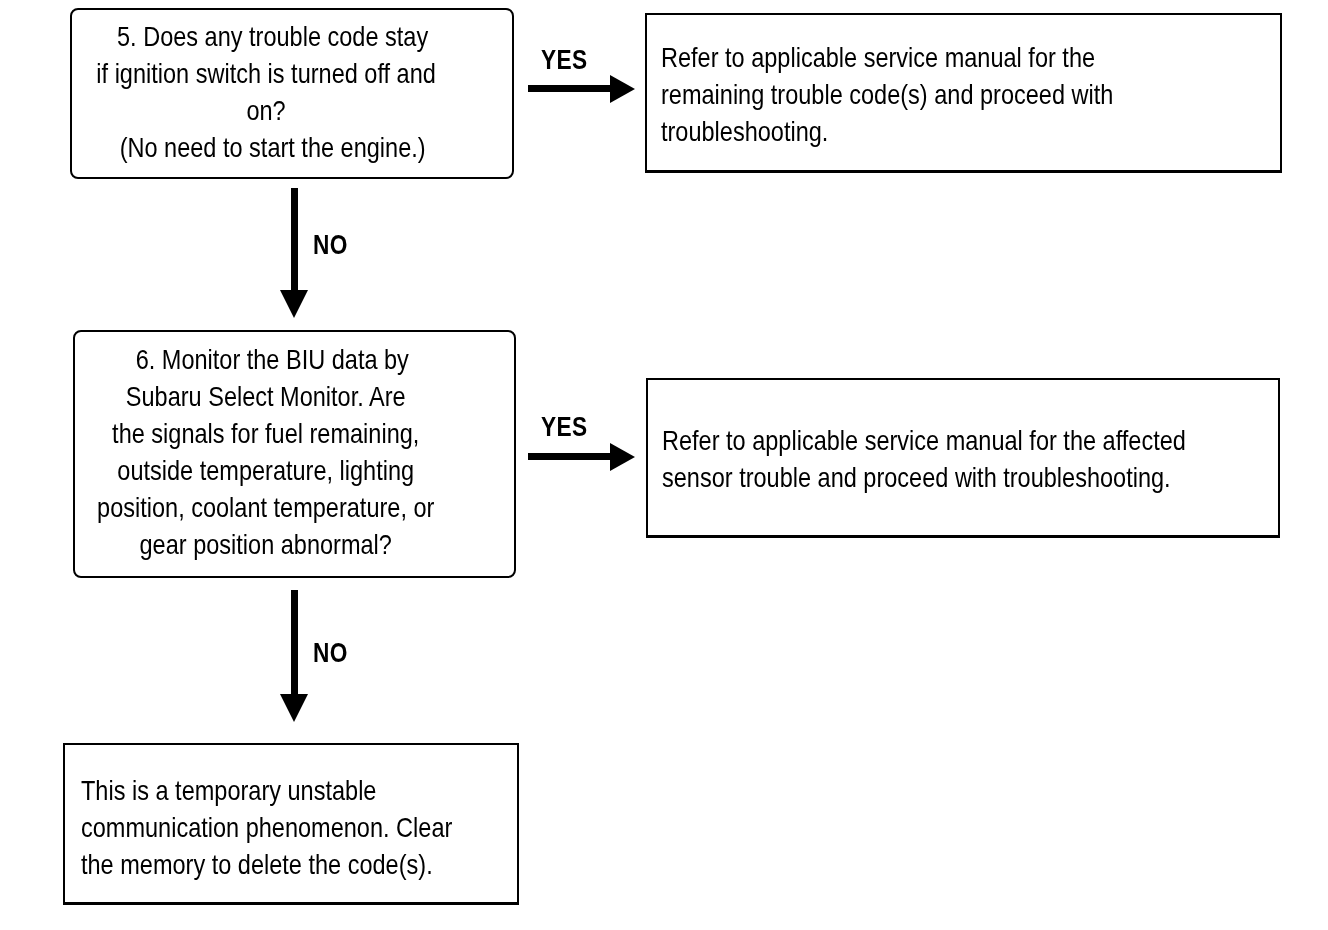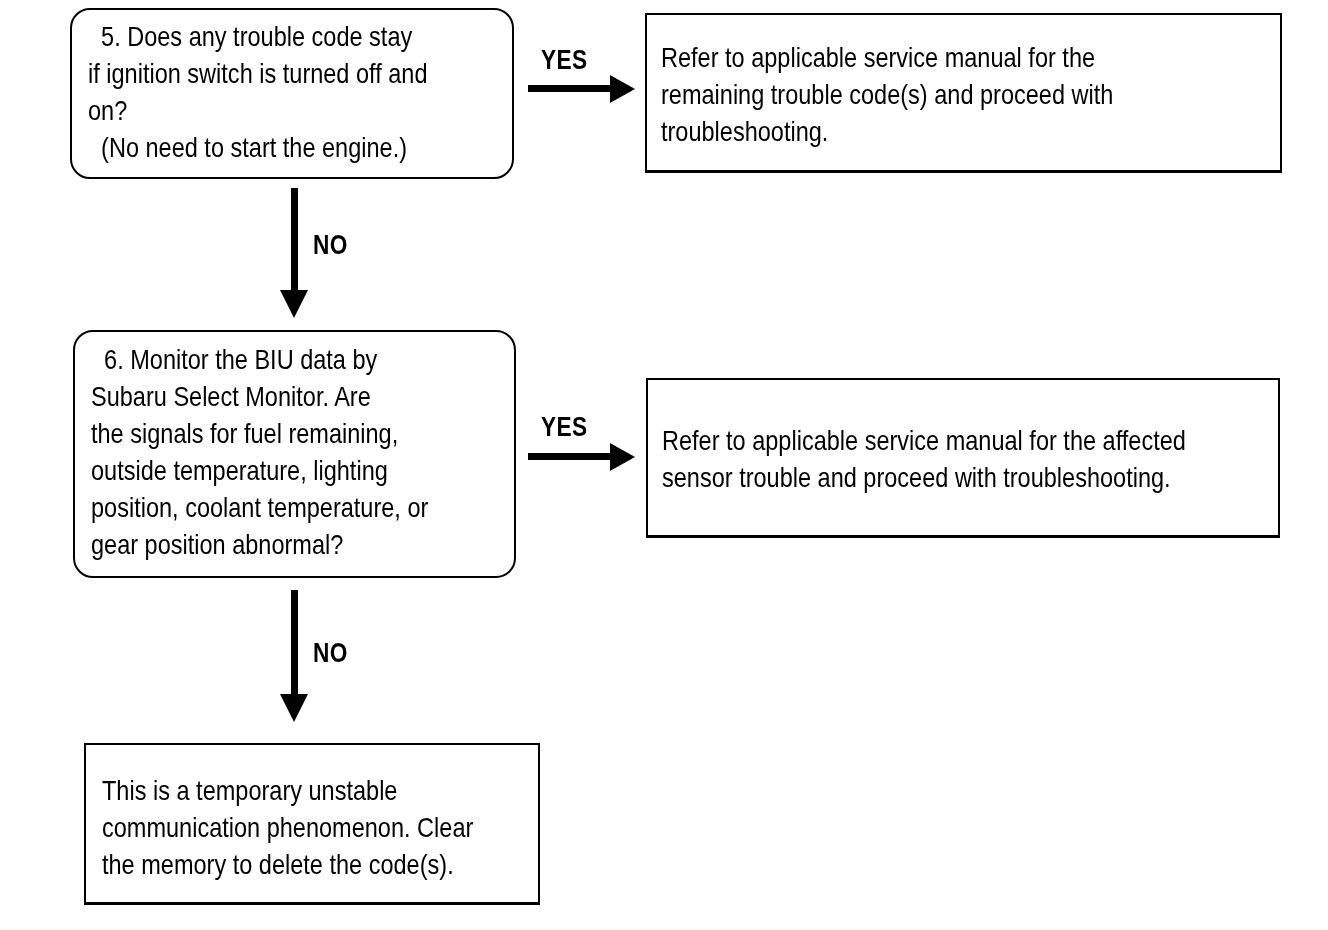--- a/index.html
+++ b/index.html
@@ -12,21 +12,22 @@
     font-family: "Liberation Sans", sans-serif;
     overflow: hidden;
   }
   .box {
     position: absolute;
     box-sizing: border-box;
     background: #ffffff;
     border: 2px solid #000000;
   }
   .rounded {
-    border-radius: 20px;
+    border-radius: 8px;
+    text-align: center;
   }
   .rect {
     border-bottom-width: 3px;
   }
   .node-text {
     display: block;
     white-space: pre;
     font-size: 28px;
     line-height: 37px;
     transform: scaleX(0.84);
@@ -107,19 +108,19 @@
 
   <div class="box rect" style="left:646px; top:378px; width:634px; height:160px; padding:42px 0 0 14px;">
     <span class="node-text">Refer to applicable service manual for the affected
 sensor trouble and proceed with troubleshooting.</span>
   </div>
 
   <div class="vline" style="left:291px; top:590px; height:108px;"></div>
   <div class="head-down" style="left:280px; top:694px;"></div>
   <span class="edge-label" style="left:313px; top:638px;">NO</span>
 
-  <div class="box rect" style="left:84px; top:743px; width:456px; height:162px; padding:27px 0 0 16px;">
+  <div class="box rect" style="left:63px; top:743px; width:456px; height:162px; padding:27px 0 0 16px;">
     <span class="node-text">This is a temporary unstable
 communication phenomenon. Clear
 the memory to delete the code(s).</span>
   </div>
 
 </div>
 
 </body></html>

